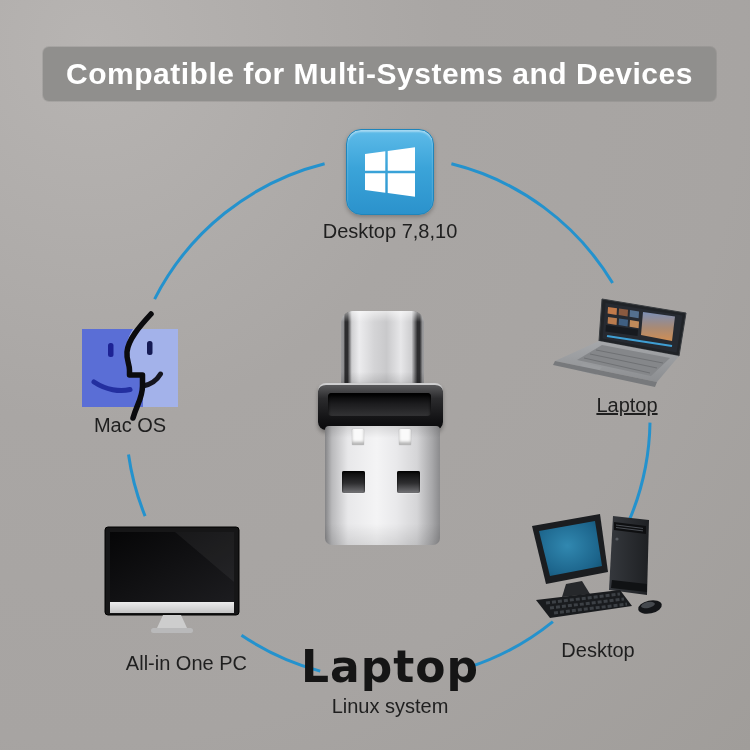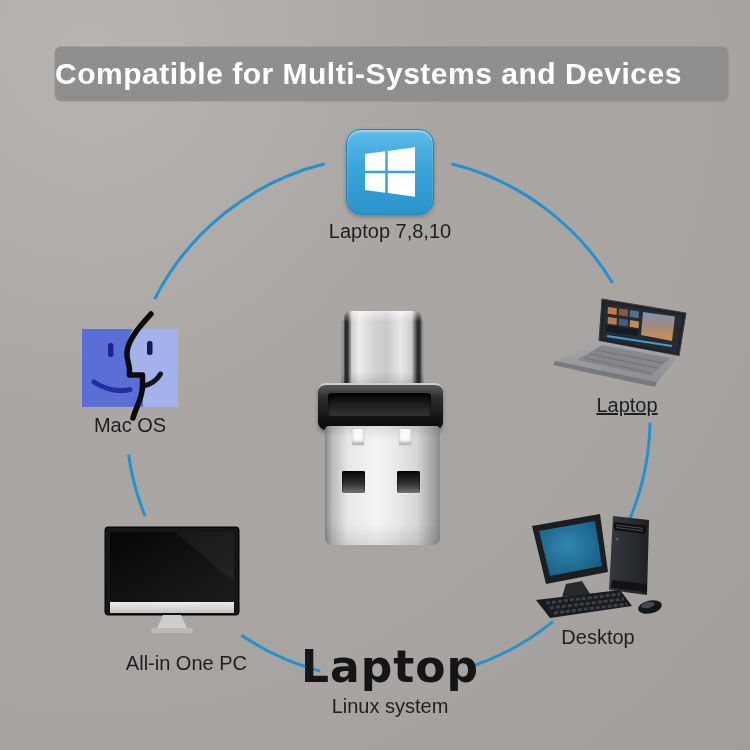--- a/index.html
+++ b/index.html
@@ -6,23 +6,23 @@
   .poster{
     position:relative; width:750px; height:750px; overflow:hidden;
     font-family:"Liberation Sans", sans-serif;
     background: radial-gradient(ellipse at 12% 6%, #b7b4b2 0%, var(--background,#a9a6a4) 38%, #a7a4a2 70%, #a09d9a 100%);
   }
   .label{
     text-align:center; font-size:20px; color:var(--label-text,#1f1f1f); line-height:1.15;
   }
   
   .banner{
-    position:absolute; left:55px; top:47px; width:673px; height:54px;
+    position:absolute; left:43px; top:47px; width:673px; height:54px;
     background:var(--banner-bg,#908f8d); border-radius:6px;
-    display:flex; align-items:center; justify-content:flex-start;
+    display:flex; align-items:center; justify-content:center;
     box-shadow:0 0 0 1px rgba(0,0,0,0.08);
   }
   .banner span{
     color:var(--banner-text,#fff); font-weight:bold; font-size:30px; letter-spacing:.5px; white-space:nowrap;
   }
   
   svg.arcs{ position:absolute; left:0; top:0; width:750px; height:750px; pointer-events:none; }
   
   .node{ position:absolute; }
   
@@ -31,21 +31,21 @@
     background:linear-gradient(180deg, var(--windows-blue-top,#5ebbe9) 0%, #3ba4d9 45%, var(--windows-blue-bottom,#2b92cc) 100%);
     border:1px solid #1f85bb;
     box-shadow: inset 0 2px 2px rgba(255,255,255,.45), 0 2px 4px rgba(0,0,0,.25);
     display:flex; align-items:center; justify-content:center;
   }
   .win-icon svg{ width:50px; height:50px; }
   .node-windows .label{ margin-top:5px; }
   .node-macos svg{ overflow:visible; display:block; margin:0 auto; }
   .node-macos .label{ margin-top:7px; }
   .node-laptop .label{ margin-top:0px;text-decoration:underline; }
-  .node-desktop .label{ margin-top:0px; }
+  .node-desktop .label{ margin-top:13px; }
   .node-allinone .label{ margin-top:12px;text-align:right; }
   .linux-wordmark{
     font-family:"DejaVu Sans", sans-serif; font-weight:bold; font-size:44px;
     color:#151515; text-align:center; letter-spacing:1px; line-height:1;
   }
   .linux-sub{ margin-top:6px; }
   
   .adapter div{ position:absolute; }
   .usbc{
     left:341px; top:311px; width:83px; height:78px; border-radius:12px 12px 0 0;
@@ -108,21 +108,21 @@
     <div class="win-icon">
       <svg viewBox="0 0 88 88">
         <g fill="#ffffff">
           <path d="M0,12.4 L35.7,7.6 L35.7,41.8 L0,42 Z"></path>
           <path d="M40,7 L88,0.3 L88,41.8 L40,41.9 Z"></path>
           <path d="M0,46.1 L35.7,46.2 L35.7,80.4 L0,75.6 Z"></path>
           <path d="M40,46.2 L88,46.3 L88,87.7 L40,81 Z"></path>
         </g>
       </svg>
     </div>
-    <div class="label">Laptop 7,8,10</div>
+    <div class="label">Desktop 7,8,10</div>
   </div>
 
   <div class="node node-macos" style="left:60px;top:329px;width:140px;">
     <svg width="96" height="78" viewBox="0 0 96 78">
       <rect x="0" y="0" width="96" height="78" fill="var(--finder-blue-right,#a3b2ea)"></rect>
       <path d="M0,0 L51,0 C46,8 43.5,16 44.5,24 C45.5,32 48,36 48,41 L48,46 L61,46 L61,78 L0,78 Z" fill="var(--finder-blue-left,#5a6ed6)"></path>
       <rect x="26" y="14" width="5.5" height="14" rx="2.5" fill="#1d2294"></rect>
       <rect x="65" y="12" width="5.5" height="14" rx="2.5" fill="#151a54"></rect>
       <path d="M12,53 C24,61 38,63 48,60.5" stroke="#232fa0" stroke-width="5" fill="none" stroke-linecap="round"></path>
       <path d="M61,57 C69,55.5 75,51 78.5,45" stroke="#15151f" stroke-width="5" fill="none" stroke-linecap="round"></path>

